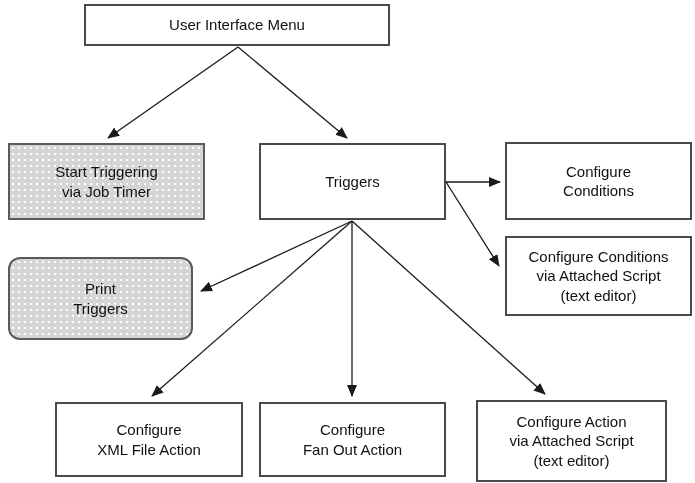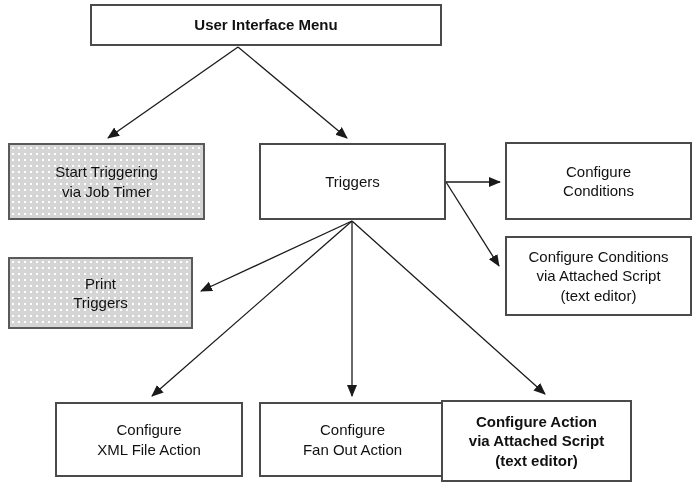--- a/index.html
+++ b/index.html
@@ -35,29 +35,29 @@
     line-height: 1.3;
     white-space: pre-line;
   }
   .node.gray {
     background-color: #d5d5d5;
     background-image: radial-gradient(#ffffff 0.8px, rgba(255,255,255,0) 0.9px);
     background-size: 6px 6px;
     border-color: #5a5a5a;
   }
   
-  .n-uim        { left: 90px;  top: 4px;   width: 352px; height: 42px; font-weight: bold; }
+  .n-uim        { left: 84px;  top: 4px;   width: 306px; height: 42px; }
   .n-starttrig  { left: 8px;   top: 143px; width: 197px; height: 77px; }
   .n-triggers   { left: 259px; top: 143px; width: 187px; height: 77px; }
   .n-confcond   { left: 505px; top: 142px; width: 187px; height: 78px; }
   .n-confcondsc { left: 505px; top: 236px; width: 187px; height: 80px; }
-  .n-printtrig  { left: 8px;   top: 257px; width: 185px; height: 72px; }
+  .n-printtrig  { left: 8px;   top: 257px; width: 185px; height: 83px; border-radius: 12px; }
   .n-confxml    { left: 55px;  top: 402px; width: 188px; height: 75px; }
   .n-conffan    { left: 259px; top: 402px; width: 187px; height: 75px; }
-  .n-confactsc  { left: 441px; top: 400px; width: 191px; height: 82px; font-weight: bold; }
+  .n-confactsc  { left: 476px; top: 400px; width: 191px; height: 82px; }
 </style>
 </head>
 <body>
 
 <div class="canvas">
 
   <svg class="edges-layer" width="695" height="483" viewBox="0 0 695 483" xmlns="http://www.w3.org/2000/svg">
     <defs>
       <marker id="arrowhead" markerUnits="userSpaceOnUse" markerWidth="13" markerHeight="11" refX="11" refY="5" orient="auto">
         <path d="M0,0 L12,5 L0,10 z" fill="#1a1a1a"></path>

